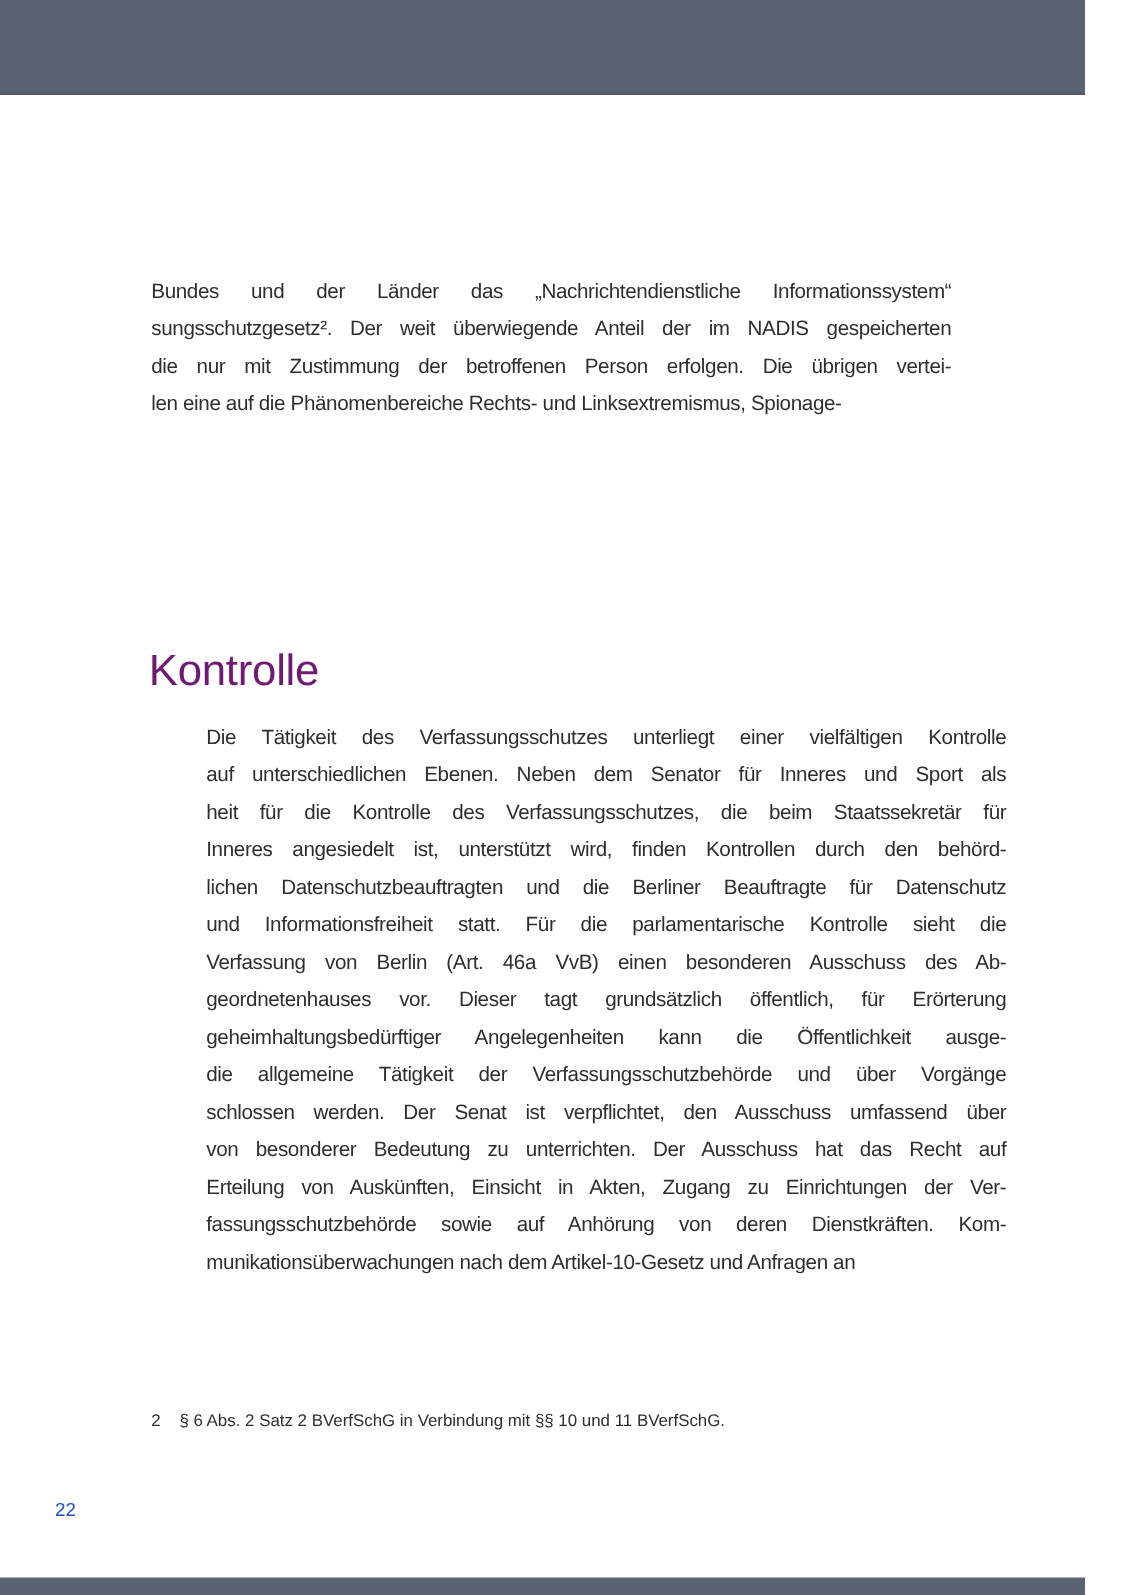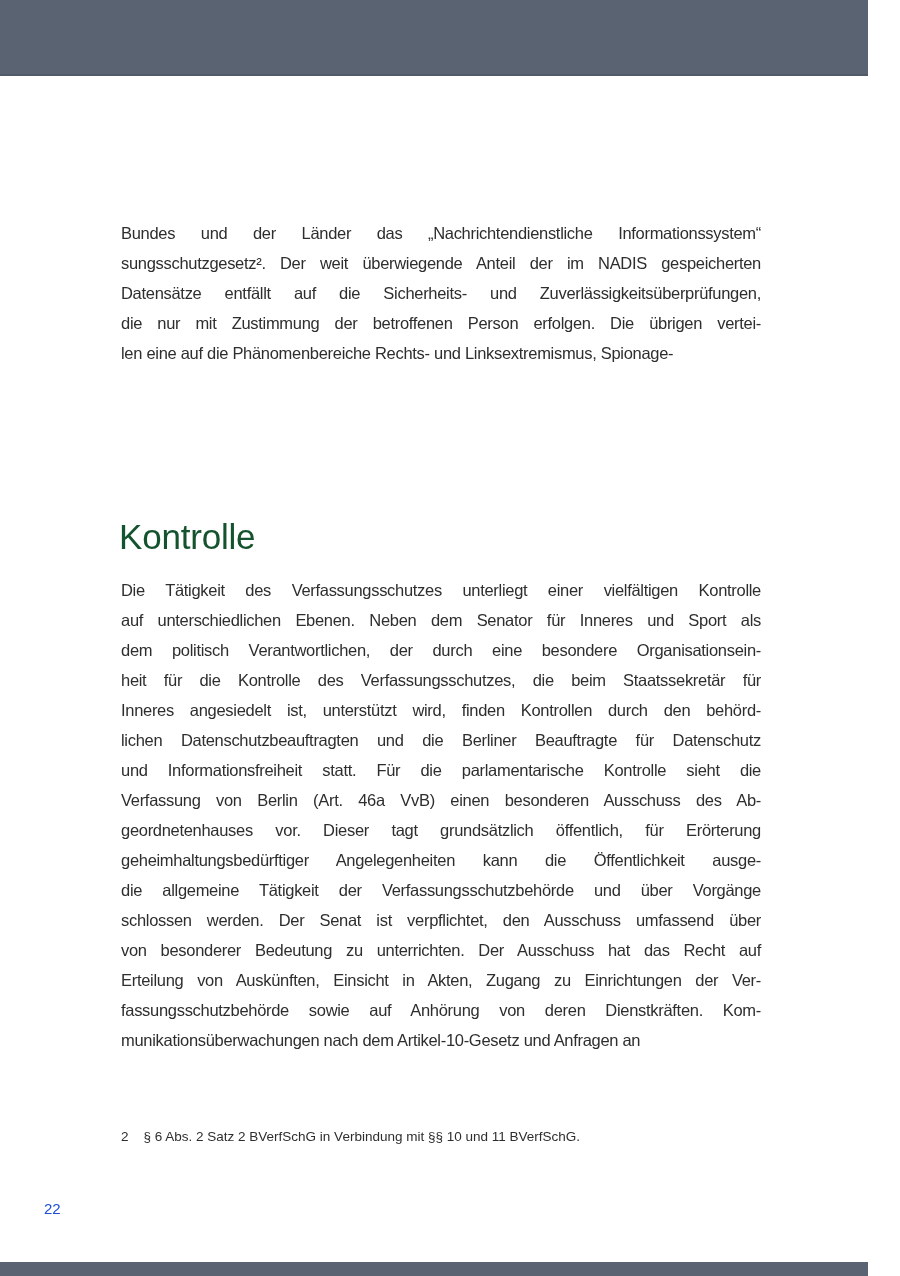--- a/index.html
+++ b/index.html
@@ -35,36 +35,36 @@
   }
   .bodytext {
     position: absolute;
     left: 121px;
     width: 640px;
     font-size: 16.5px;
     line-height: 30px;
     letter-spacing: -0.3px;
   }
   .para-intro { top: 218px; }
-  .para-main  { top: 575px; }
+  .para-main  { top: 575px; margin-left: 44px; }
   .line {
     text-align: justify;
     text-align-last: justify;
     white-space: nowrap;
   }
   .line:last-child {
     text-align-last: left;
   }
   .section-heading {
     position: absolute;
     left: 119px; top: 492px;
     font-size: 35px;
     line-height: 44px;
     font-weight: 400;
-    color: #14532d;
+    color: #701a75;
     letter-spacing: -0.2px;
   }
   .footnote {
     position: absolute;
     left: 121px; top: 1128px;
     width: 660px;
     font-size: 13.5px;
     line-height: 18px;
     display: flex;
     gap: 15px;
@@ -82,31 +82,29 @@
 
 <div class="page">
 
   <div class="band-top"></div>
 
   <div class="accent-corner"></div>
 
   <div class="bodytext para-intro">
       <div class="line">Bundes und der Länder das „Nachrichtendienstliche Informationssystem“</div>
       <div class="line">sungsschutzgesetz². Der weit überwiegende Anteil der im NADIS gespeicherten</div>
-      <div class="line">Datensätze entfällt auf die Sicherheits- und Zuverlässigkeitsüberprüfungen,</div>
       <div class="line">die nur mit Zustimmung der betroffenen Person erfolgen. Die übrigen vertei-</div>
       <div class="line">len eine auf die Phänomenbereiche Rechts- und Linksextremismus, Spionage-</div>
     </div>
 
   <h1 class="section-heading">Kontrolle</h1>
 
   <div class="bodytext para-main">
       <div class="line">Die Tätigkeit des Verfassungsschutzes unterliegt einer vielfältigen Kontrolle</div>
       <div class="line">auf unterschiedlichen Ebenen. Neben dem Senator für Inneres und Sport als</div>
-      <div class="line">dem politisch Verantwortlichen, der durch eine besondere Organisationsein-</div>
       <div class="line">heit für die Kontrolle des Verfassungsschutzes, die beim Staatssekretär für</div>
       <div class="line">Inneres angesiedelt ist, unterstützt wird, finden Kontrollen durch den behörd-</div>
       <div class="line">lichen Datenschutzbeauftragten und die Berliner Beauftragte für Datenschutz</div>
       <div class="line">und Informationsfreiheit statt. Für die parlamentarische Kontrolle sieht die</div>
       <div class="line">Verfassung von Berlin (Art. 46a VvB) einen besonderen Ausschuss des Ab-</div>
       <div class="line">geordnetenhauses vor. Dieser tagt grundsätzlich öffentlich, für Erörterung</div>
       <div class="line">geheimhaltungsbedürftiger Angelegenheiten kann die Öffentlichkeit ausge-</div>
       <div class="line">die allgemeine Tätigkeit der Verfassungsschutzbehörde und über Vorgänge</div>
       <div class="line">schlossen werden. Der Senat ist verpflichtet, den Ausschuss umfassend über</div>
       <div class="line">von besonderer Bedeutung zu unterrichten. Der Ausschuss hat das Recht auf</div>

